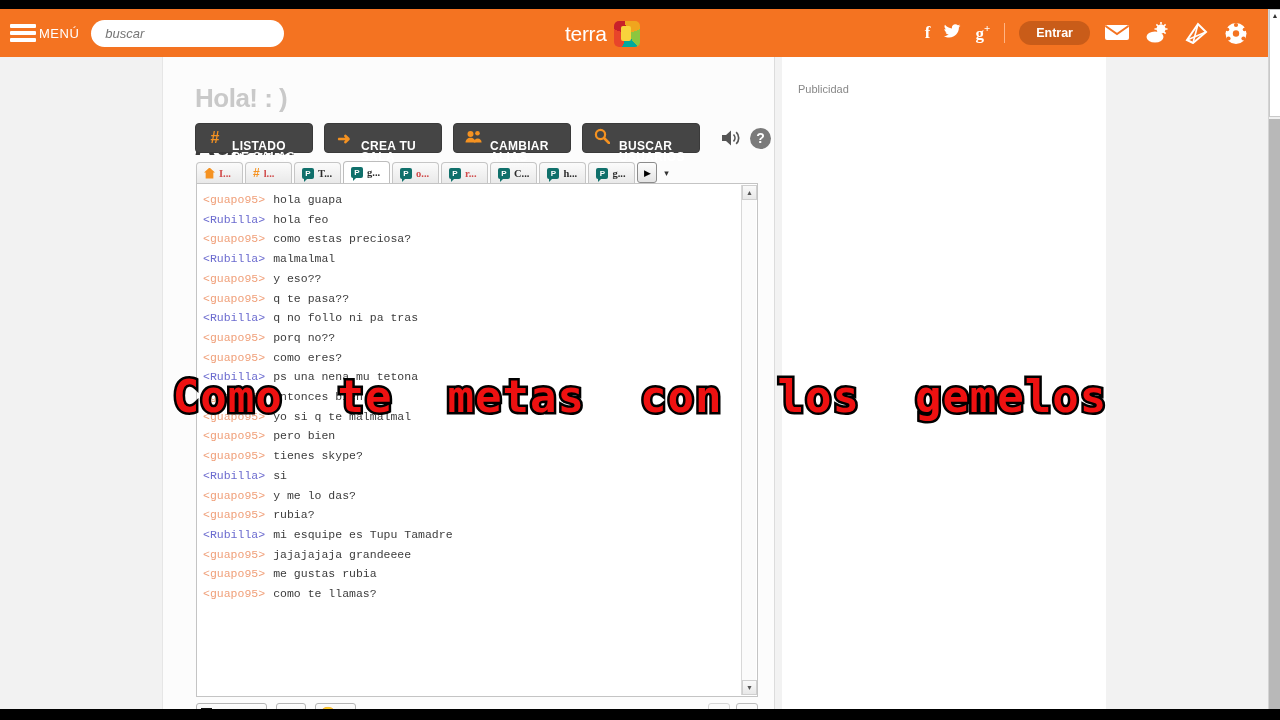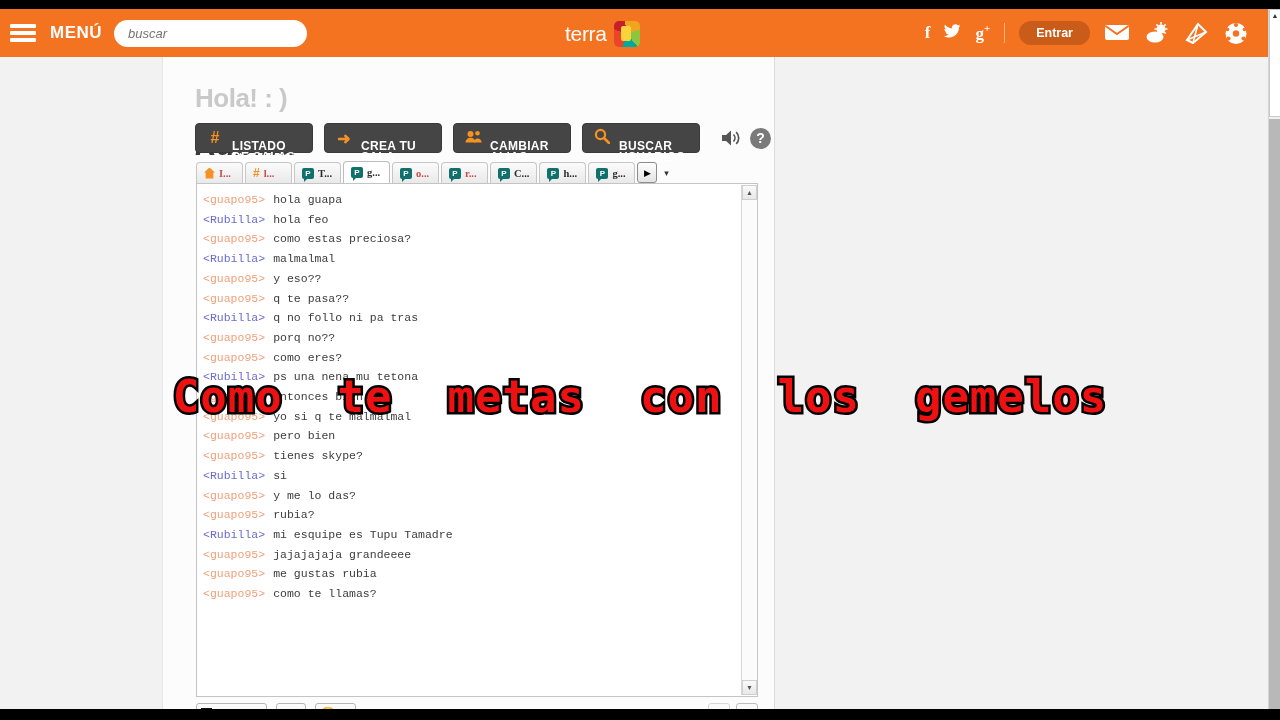--- a/index.html
+++ b/index.html
@@ -15,22 +15,22 @@
   .bottom-black { position: absolute; left:0; bottom:0; width:1280px; height:11px; background:#000; }
 
   
   .header {
     position: absolute; left: 0; top: 9px; width: 1268px; height: 48px;
     background: #f47321; display:flex; align-items:center;
   }
   .hamburger { margin-left: 10px; width: 26px; display:flex; flex-direction:column; gap:3px; cursor:pointer;}
   .hamburger span { display:block; height:4px; background:#fff; border-radius:1px; }
   .menu-label {
-    color:#fff; font-weight:bold; font-size:17px; letter-spacing:0.5px;
-    margin-left:14px; font-family:"Liberation Sans",sans-serif;
+    color:#fff; font-weight:normal; font-size:13px; letter-spacing:0.5px;
+    margin-left:3px; font-family:"Liberation Sans",sans-serif;
   }
   .search-box {
     margin-left:12px; width:193px; height:27px; background:#fff;
     border-radius:14px; display:flex; align-items:center; padding:0 14px;
   }
   .search-box input {
     border:none; outline:none; width:100%; font-style:italic;
     font-size:13px; color:#777; font-family:"Liberation Sans",sans-serif; background:transparent;
   }
   .logo-wrap {
@@ -255,20 +255,23 @@
               <circle cx="3.5" cy="7.5" r="1.8"></circle>
               <circle cx="20.5" cy="7.5" r="1.8"></circle>
             </g>
           </svg>
       </div>
     </div>
   </div>
 
   <div class="page">
 
+    <div class="panel-ad">
+      <div class="ad-label">Publicidad</div>
+    </div>
 
     <div class="panel-main">
 
       <div class="greeting">
         <div class="greet-hola">Hola! : )</div>
         <div class="greet-nick">Rubilla</div>
       </div>
 
       <div class="actions">
         <div class="abtn">

